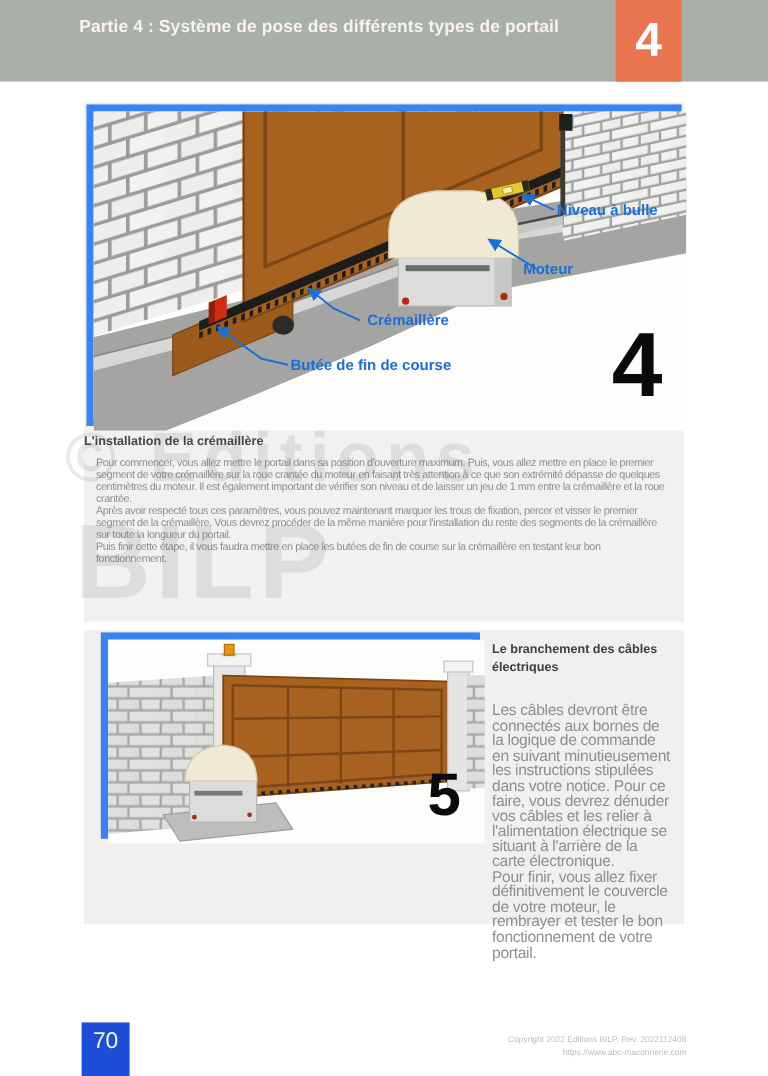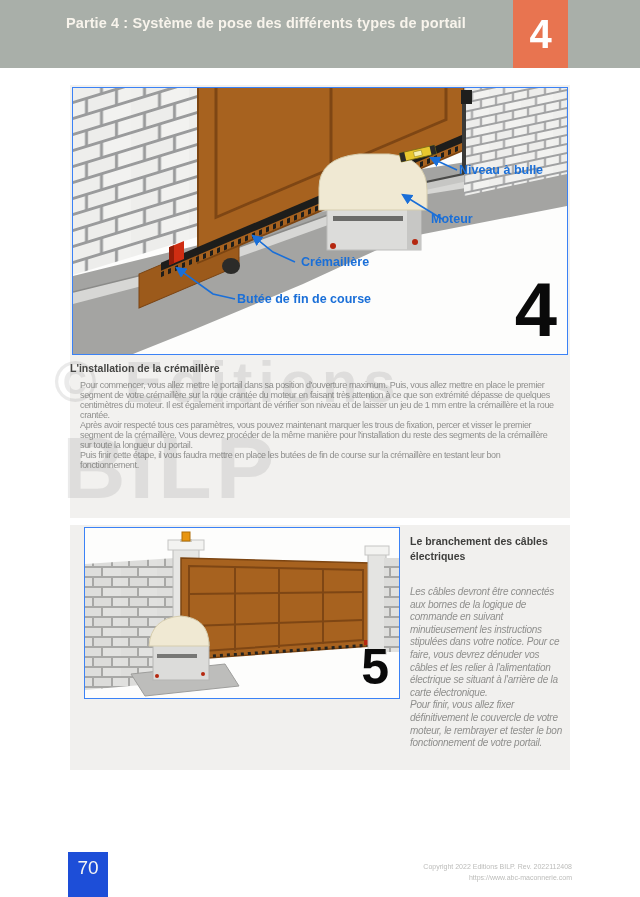--- a/index.html
+++ b/index.html
@@ -10,41 +10,41 @@
   .page{position:absolute;inset:0;background:#fff;}
   
   .band{position:absolute;left:0;top:0;width:640px;height:68px;background:#a9afa9;}
   .part-title{position:absolute;left:66px;top:12px;width:430px;font-size:14.5px;font-weight:700;
     line-height:22px;color:#f8f4ec;letter-spacing:.1px;}
   .chapter-badge{position:absolute;left:513px;top:0;width:55px;height:68px;background:#e87450;
     display:flex;align-items:center;justify-content:center;}
   .chapter-badge span{color:#ffffff;font-size:40px;font-weight:700;}
   
   .section1{position:absolute;left:70px;top:85px;width:500px;height:433px;background:#f2f1ef;}
-  .fig-box{position:absolute;background:#fef9c3;border:1px solid #3b82f6;box-sizing:border-box;}
+  .fig-box{position:absolute;background:#fef9c3;border:6px solid #3b82f6;box-sizing:border-box;}
   .fig1{left:2px;top:2px;width:496px;height:268px;}
   .fig1 svg{position:absolute;left:0;top:0;}
   .fig-label{position:absolute;color:#1a6fd8;font-weight:700;font-size:12.5px;white-space:nowrap;}
   .fig-num{position:absolute;color:#0a0a0a;font-weight:800;line-height:1;}
   .fig1 .fig-num{right:10px;bottom:6px;font-size:76px;}
   .caption{position:absolute;left:0;top:277px;width:100%;text-align:left;
     font-size:10.5px;font-weight:700;color:#454543;}
   .body-copy{position:absolute;left:10px;right:10px;top:295px;}
   .body-copy p{margin:0;font-size:9px;letter-spacing:-0.35px;line-height:10px;color:#8f8f8d;}
   
   .wm{position:absolute;color:rgba(85,85,85,0.12);font-weight:800;line-height:1;
     pointer-events:none;z-index:5;white-space:nowrap;}
   .wm1{left:54px;top:353px;font-size:58px;letter-spacing:6px;}
   .wm2{left:62px;top:424px;font-size:88px;letter-spacing:4px;}
   .section2{position:absolute;left:70px;top:525px;width:500px;height:245px;background:#f1f0ee;}
   .fig2{left:14px;top:2px;width:316px;height:172px;}
   .fig2 .fig-num{right:10px;bottom:6px;font-size:50px;}
   .col2{position:absolute;left:340px;top:9px;width:152px;}
   .col2 h3{margin:0 0 22px 0;font-size:10.5px;line-height:15px;color:#3e3e3c;font-weight:700;}
-  .col2 p{margin:0;font-size:10px;letter-spacing:-0.25px;line-height:12.6px;color:#8f8f8d;font-style:italic;}
+  .col2 p{margin:0;font-size:13px;letter-spacing:-0.25px;line-height:12.6px;color:#8f8f8d;}
   
   .page-num-box{position:absolute;left:68px;top:852px;width:40px;height:45px;background:#1d4ed8;
     display:flex;justify-content:center;}
   .page-num-box span{color:#f6f6f4;font-size:19px;margin-top:5px;}
   .copyright{position:absolute;right:68px;top:861px;text-align:right;
     font-size:7px;line-height:11px;color:#bcbcba;}
 </style>
 </head>
 <body>
 

